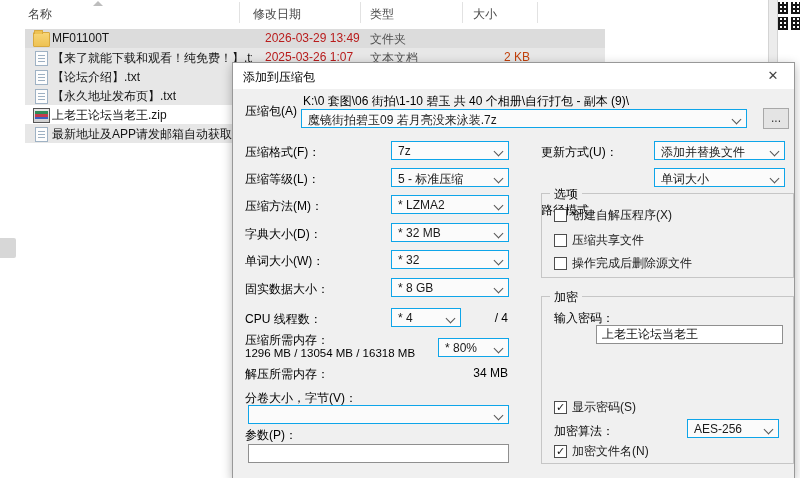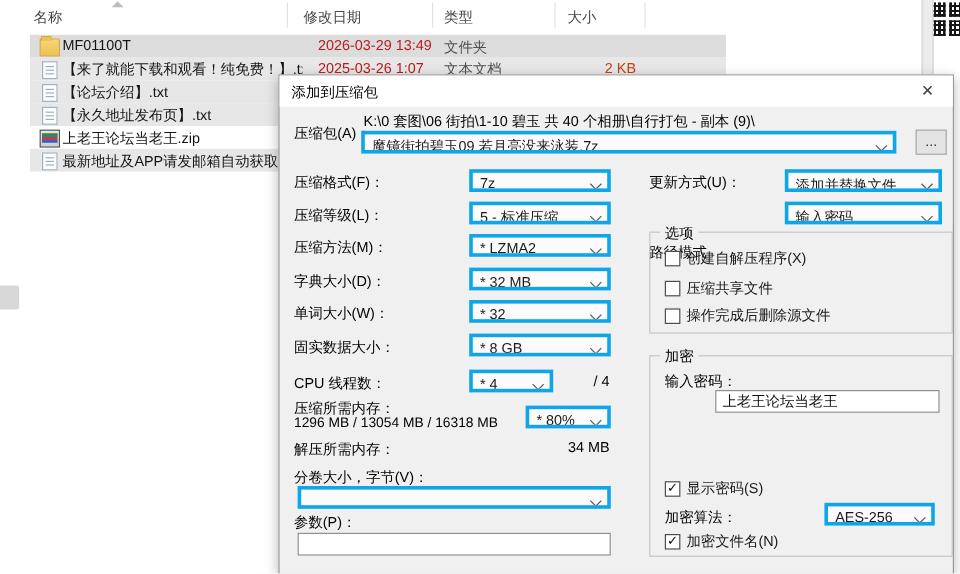--- a/index.html
+++ b/index.html
@@ -35,21 +35,21 @@
       repeating-linear-gradient(90deg,#161616 0 2px,transparent 2px 4px);}
   .left-tab{position:absolute;left:0;top:238px;width:16px;height:20px;background:#d7d7d7;border-radius:0 2px 2px 0;}
   
   .dialog{position:absolute;left:232px;top:62px;width:563px;height:417px;background:#f0f0f0;
     border:1px solid #989898;box-shadow:0 3px 10px rgba(0,0,0,.28);box-sizing:border-box;}
   .titlebar{position:absolute;left:0;top:0;right:0;height:26px;background:#ffffff;}
   .dlg-title{position:absolute;left:10px;top:6px;color:#000;}
   .close-btn{position:absolute;right:0;top:0;width:42px;height:26px;text-align:center;line-height:26px;
     font-size:13px;color:#444;cursor:pointer;}
   .lbl{position:absolute;white-space:nowrap;color:#000;}
-  .combo{position:absolute;height:19px;background:#fbfbfb;border:3px solid #0ea5e9;box-sizing:border-box;
+  .combo{position:absolute;height:19px;background:#fbfbfb;border:1px solid #0ea5e9;box-sizing:border-box;
     padding:2px 18px 0 6px;white-space:nowrap;overflow:hidden;}
   .chev{position:absolute;right:6px;top:6px;width:6px;height:6px;border-right:1px solid #565656;
     border-bottom:1px solid #565656;transform:rotate(45deg);}
   .tinput{position:absolute;height:19px;background:#fff;border:1px solid #8f8f8f;box-sizing:border-box;
     font-family:inherit;font-size:12px;padding:0 5px;color:#111;}
   .btn{position:absolute;background:#e4e4e4;border:1px solid #a8a8a8;text-align:center;color:#333;
     box-sizing:border-box;line-height:17px;}
   .group{position:absolute;border:1px solid #c6c6c6;box-sizing:border-box;}
   .gtitle{position:absolute;top:-8px;left:8px;background:#f0f0f0;padding:0 4px;color:#000;}
   .cbrow{position:absolute;display:flex;align-items:center;gap:5px;white-space:nowrap;}
@@ -170,21 +170,21 @@
 
     <span class="lbl" style="left:12px;top:364px;">参数(P)：</span>
     <input class="tinput" style="left: 15px; top: 381px; width: 261px;" value="">
 
     <span class="lbl" style="left:308px;top:81px;">更新方式(U)：</span>
     <div class="combo" style="left:421px;top:78px;width:131px;">
       <span>添加并替换文件</span><span class="chev"></span></div>
 
     <span class="lbl" style="left:308px;top:108px;margin-top:31px;">路径模式</span>
     <div class="combo" style="left:421px;top:105px;width:131px;">
-      <span>输入密码</span><span class="chev"></span></div>
+      <span>单词大小</span><span class="chev"></span></div>
 
     <div class="group" style="left:308px;top:130px;width:253px;height:85px;">
       <span class="gtitle">选项</span>
       <div class="cbrow" style="left:12px;top:13px;">
         <span class="cbbox"></span>
         <span>创建自解压程序(X)</span>
       </div>
       <div class="cbrow" style="left:12px;top:38px;">
         <span class="cbbox"></span>
         <span>压缩共享文件</span>

